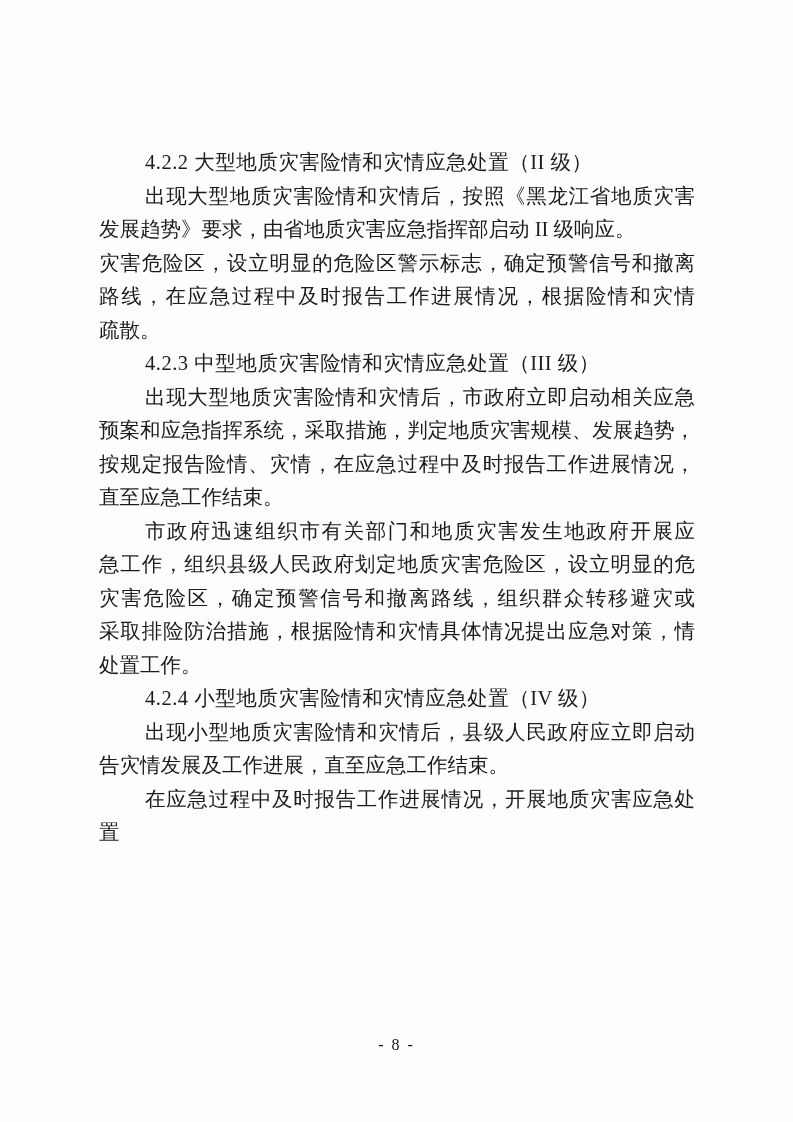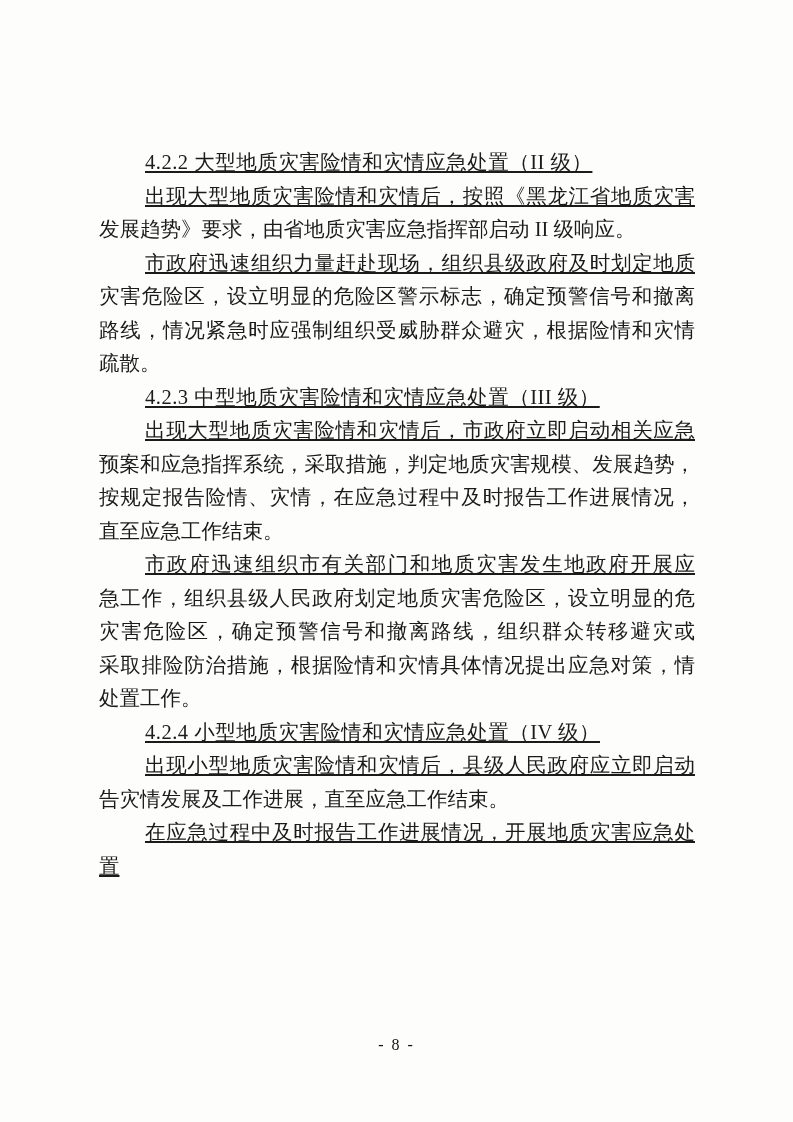--- a/index.html
+++ b/index.html
@@ -30,21 +30,20 @@
   }
   .line {
     font-size: 20.5px;
     line-height: 33.5px;
     height: 33.5px;
     white-space: nowrap;
     color: #1b1b1b;
   }
   .line.indent {
     text-indent: 46px;
-    text-decoration: underline;
   }
   .line.justify {
     white-space: normal;
     text-align: justify;
     text-align-last: justify;
   }
   .line.heading {
     letter-spacing: 0.5px;
   }
   .page-number {
@@ -60,23 +59,22 @@
   }
 </style>
 </head>
 <body>
 
 <div class="page">
   <div class="doc-text">
       <div class="line indent heading">4.2.2 大型地质灾害险情和灾情应急处置（II 级）</div>
       <div class="line indent justify">出现大型地质灾害险情和灾情后，按照《黑龙江省地质灾害</div>
       <div class="line">发展趋势》要求，由省地质灾害应急指挥部启动 II 级响应。</div>
-      <div class="line indent justify">市政府迅速组织力量赶赴现场，组织县级政府及时划定地质</div>
       <div class="line justify">灾害危险区，设立明显的危险区警示标志，确定预警信号和撤离</div>
-      <div class="line justify">路线，情况紧急时应强制组织受威胁群众避灾，根据险情和灾情</div>
+      <div class="line justify">路线，在应急过程中及时报告工作进展情况，根据险情和灾情</div>
       <div class="line">疏散。</div>
       <div class="line indent heading">4.2.3 中型地质灾害险情和灾情应急处置（III 级）</div>
       <div class="line indent justify">出现大型地质灾害险情和灾情后，市政府立即启动相关应急</div>
       <div class="line justify">预案和应急指挥系统，采取措施，判定地质灾害规模、发展趋势，</div>
       <div class="line justify">按规定报告险情、灾情，在应急过程中及时报告工作进展情况，</div>
       <div class="line">直至应急工作结束。</div>
       <div class="line indent justify">市政府迅速组织市有关部门和地质灾害发生地政府开展应</div>
       <div class="line justify">急工作，组织县级人民政府划定地质灾害危险区，设立明显的危</div>
       <div class="line justify">灾害危险区，确定预警信号和撤离路线，组织群众转移避灾或</div>
       <div class="line justify">采取排险防治措施，根据险情和灾情具体情况提出应急对策，情</div>

